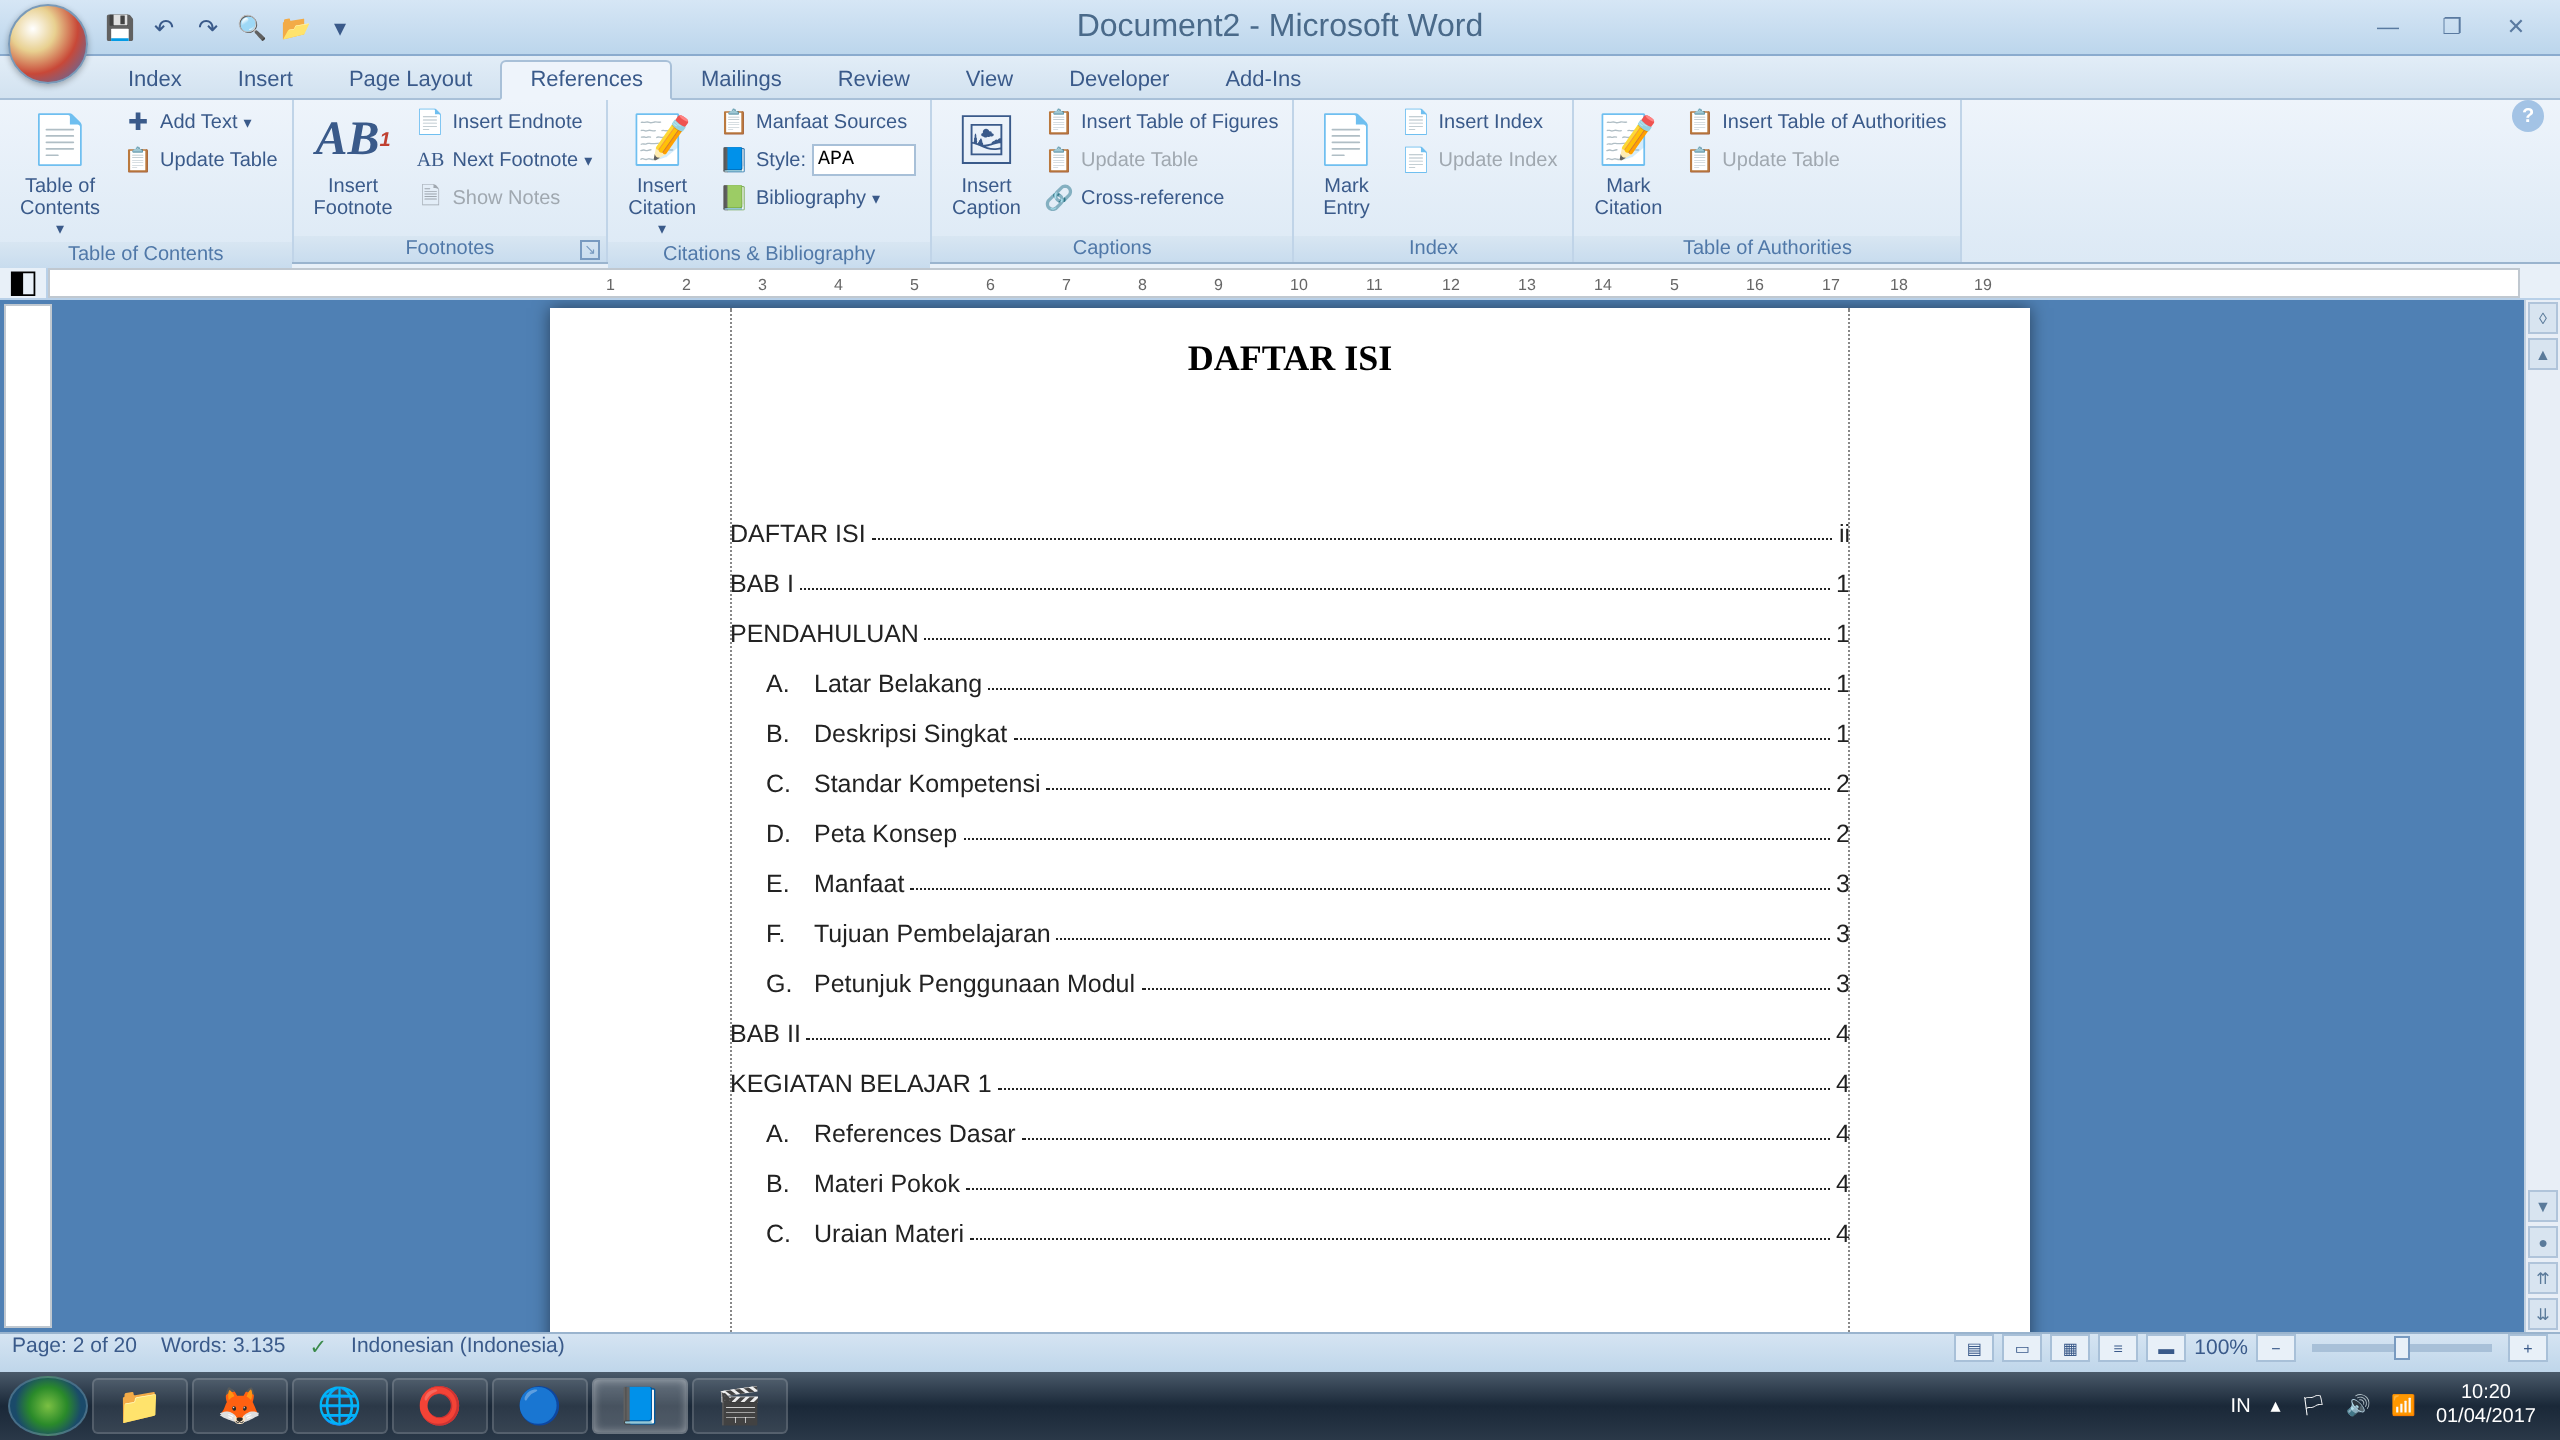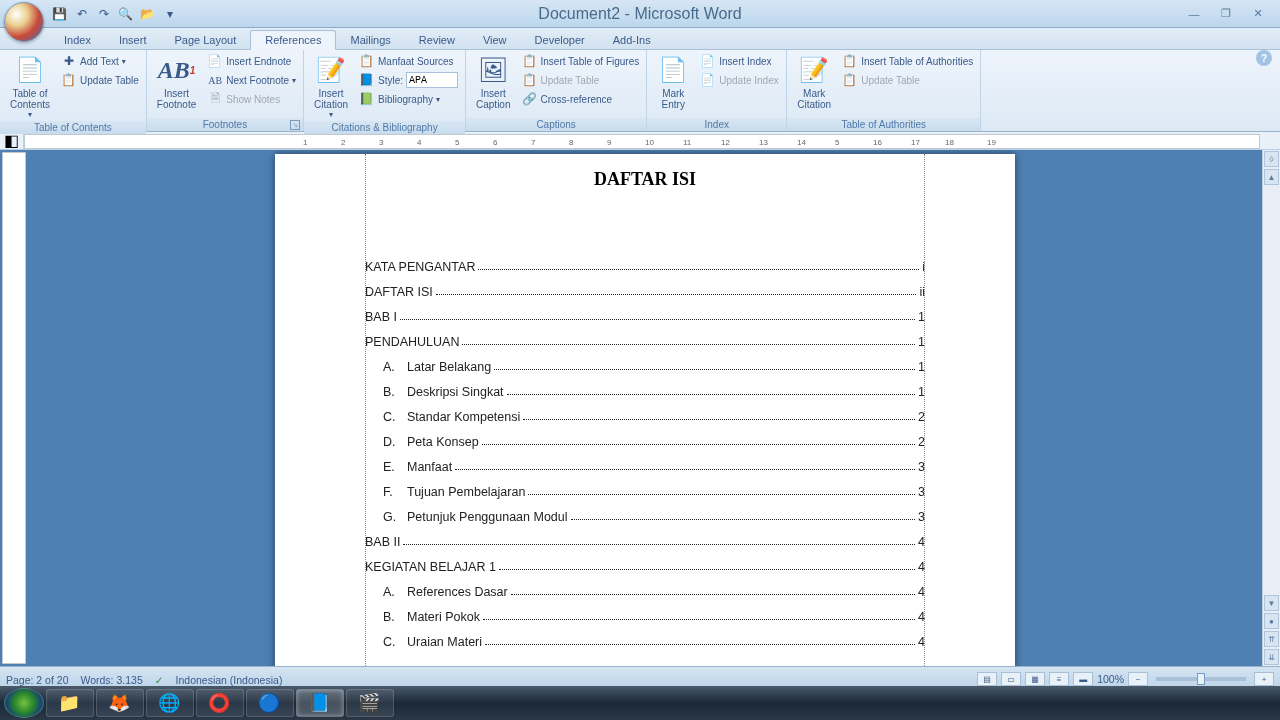--- a/index.html
+++ b/index.html
@@ -40,21 +40,21 @@
 .doc-title { text-align: center; font-family: "Times New Roman", serif; font-size: 18px; font-weight: bold; margin: 5px 0 70px; }
 .toc-line { font-family: Calibri, sans-serif; font-size: 12.5px; display: flex; margin-bottom: 11px; color: #222; }
 .toc-line.sub { padding-left: 18px; }
 .toc-letter { width: 24px; }
 .toc-text { white-space: nowrap; }
 .toc-dots { flex: 1; border-bottom: 1.5px dotted #222; margin: 0 3px 4px; }
 .toc-page { white-space: nowrap; }
 .vscroll { width: 18px; background: #e8eef6; border-left: 1px solid #c0d0e0; display: flex; flex-direction: column; }
 .scroll-btn { height: 16px; background: #d8e4f0; border: 1px solid #b0c4da; margin: 1px; font-size: 8px; display: flex; align-items: center; justify-content: center; color: #5a7a9a; }
 .scroll-track { flex: 1; }
-.statusbar { height: 20px; background: linear-gradient(#d5e4f2, #bfd6ea); display: flex; align-items: flex-end; font-size: 10.5px; color: #3a5a8a; padding: 0 6px; border-top: 1px solid #9ab4ce; gap: 12px; }
+.statusbar { height: 20px; background: linear-gradient(#d5e4f2, #bfd6ea); display: flex; align-items: flex-start; font-size: 10.5px; color: #3a5a8a; padding: 0 6px; border-top: 1px solid #9ab4ce; gap: 12px; }
 .status-right { margin-left: auto; display: flex; align-items: center; gap: 4px; }
 .view-btn { width: 20px; height: 14px; background: #e8f0f8; border: 1px solid #a8c0d8; font-size: 8px; display: flex; align-items: center; justify-content: center; }
 .zoom-track { width: 90px; height: 4px; background: #a8c0d8; position: relative; margin: 0 4px; }
 .zoom-thumb { position: absolute; width: 8px; height: 12px; background: #e8f0f8; border: 1px solid #789ac0; top: -4px; left: 50%; transform: translateX(-50%); }
 .taskbar { height: 34px; background: linear-gradient(#4a5a6a, #1a2838, #2a3848); display: flex; align-items: center; padding: 0 4px; gap: 2px; }
 .start-btn { width: 40px; height: 30px; background: radial-gradient(circle, #7bc043, #2a8a2a 40%, #1a4a6a 70%); border-radius: 50%; border: 1px solid rgba(255,255,255,.2); }
 .task-btn { width: 48px; height: 28px; background: rgba(255,255,255,.08); border: 1px solid rgba(255,255,255,.15); border-radius: 3px; display: flex; align-items: center; justify-content: center; font-size: 18px; }
 .task-btn.active { background: rgba(255,255,255,.2); box-shadow: inset 0 0 4px rgba(255,255,255,.4); }
 .sys-tray { margin-left: auto; display: flex; align-items: center; gap: 10px; color: #fff; font-size: 10px; padding-right: 8px; }
 .clock { text-align: center; line-height: 1.2; }
@@ -265,25 +265,20 @@
     </div>
 </div>
 
 <div class="workspace">
   <div class="vruler"></div>
   <div class="canvas">
     <div class="page">
       <div class="doc-title">DAFTAR ISI</div>
       <div id="toc-container">
           <div class="toc-line">
-            <span class="toc-text">KATA PENGANTAR</span>
-            <span class="toc-dots"></span>
-            <span class="toc-page">i</span>
-          </div>
-          <div class="toc-line">
             <span class="toc-text">DAFTAR ISI</span>
             <span class="toc-dots"></span>
             <span class="toc-page">ii</span>
           </div>
           <div class="toc-line">
             <span class="toc-text">BAB I</span>
             <span class="toc-dots"></span>
             <span class="toc-page">1</span>
           </div>
           <div class="toc-line">
@@ -397,13 +392,24 @@
 
 <div class="taskbar">
   <div class="start-btn"></div>
   <div class="task-btn">📁</div>
   <div class="task-btn">🦊</div>
   <div class="task-btn">🌐</div>
   <div class="task-btn">⭕</div>
   <div class="task-btn">🔵</div>
   <div class="task-btn active">📘</div>
   <div class="task-btn">🎬</div>
+  <div class="sys-tray">
+    <span>IN</span>
+    <span>▴</span>
+    <span>🏳</span>
+    <span>🔊</span>
+    <span>📶</span>
+    <div class="clock">
+      <div>10:20</div>
+      <div>01/04/2017</div>
+    </div>
+  </div>
 </div>
 
 </body></html>

